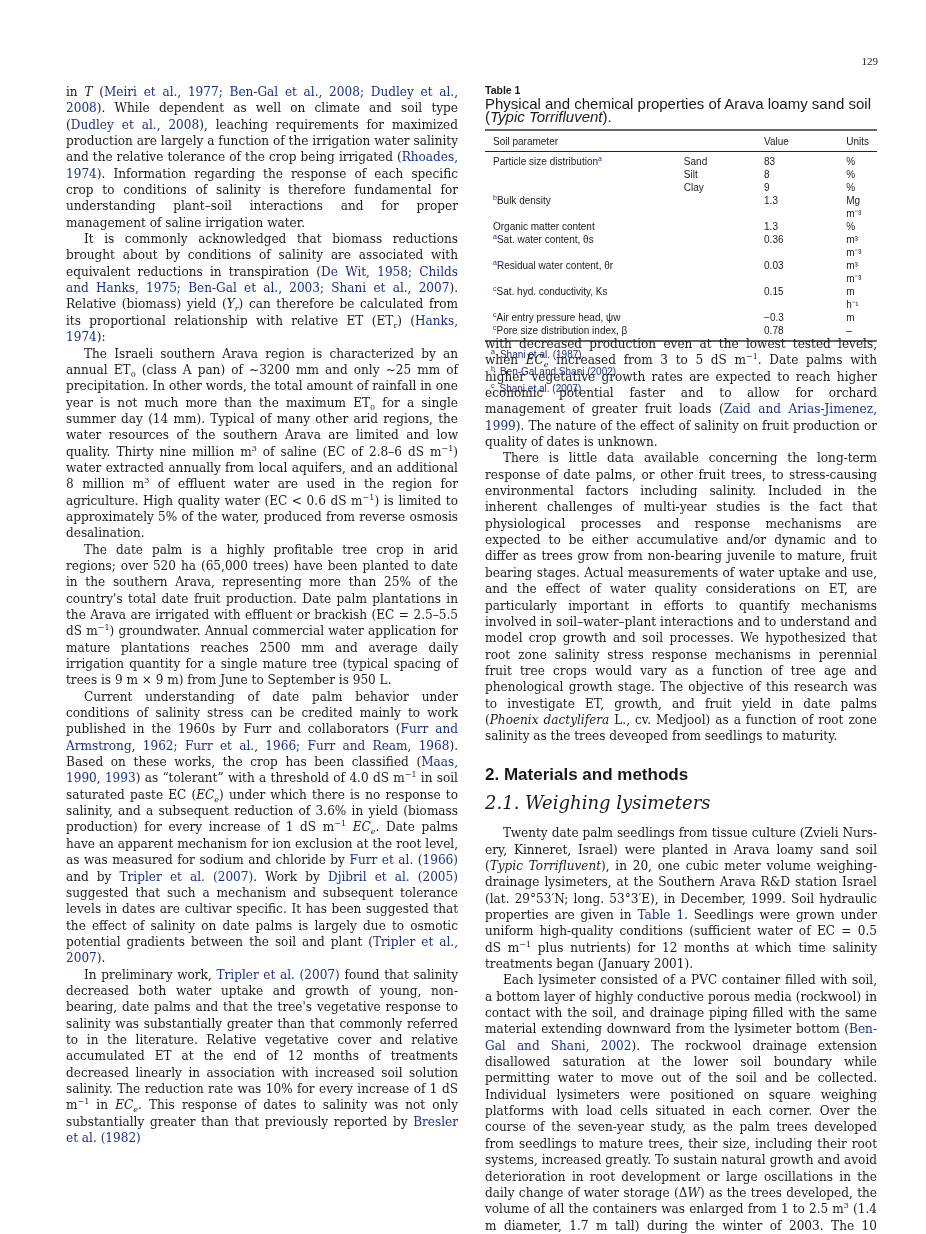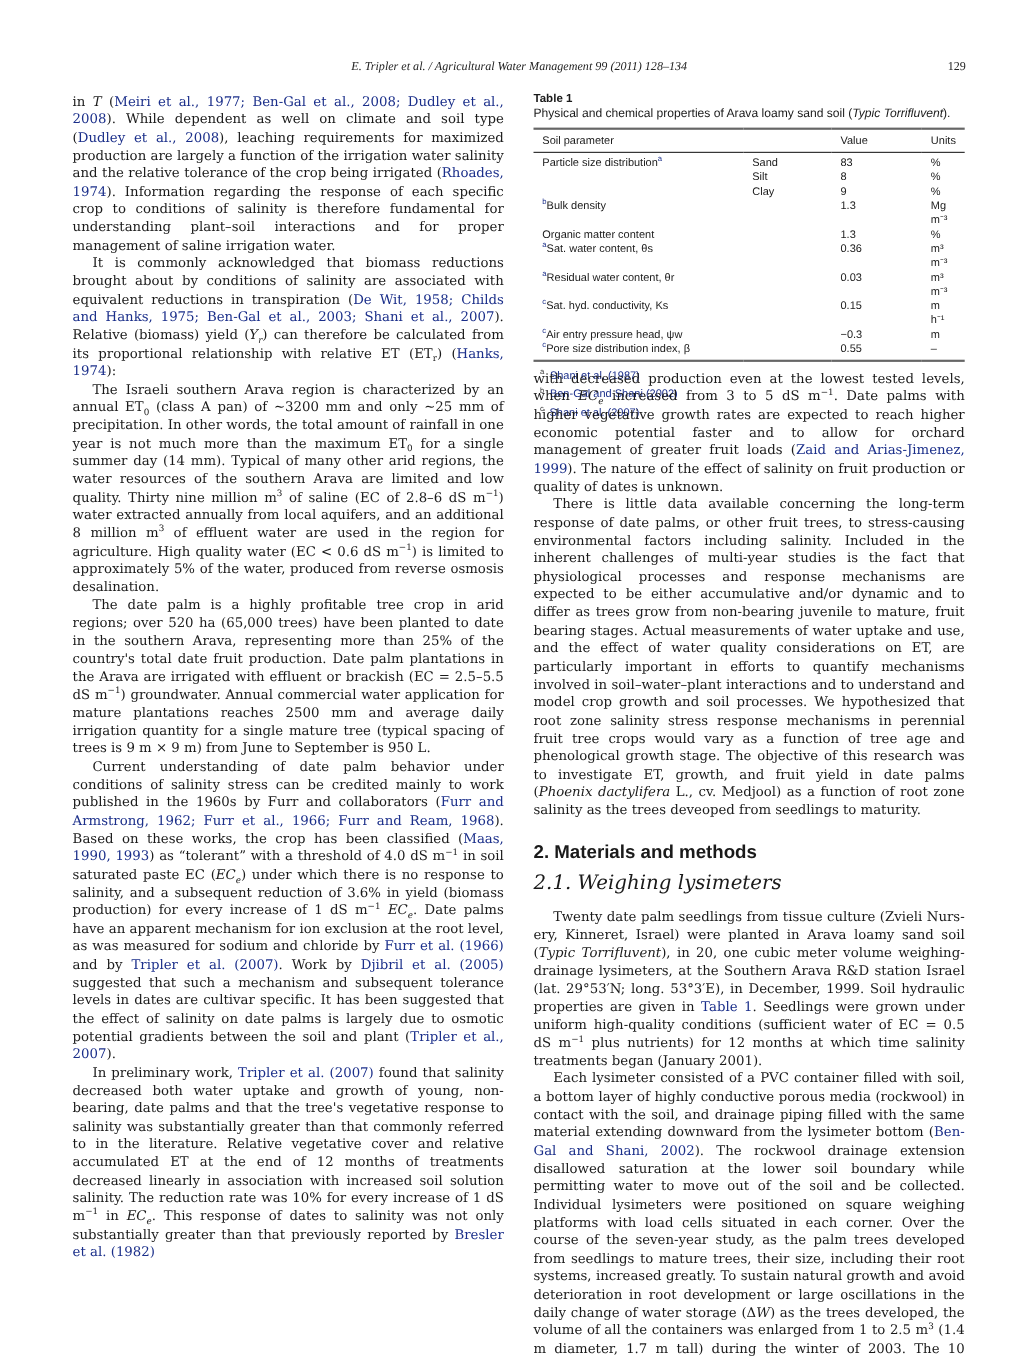--- a/index.html
+++ b/index.html
@@ -22,21 +22,21 @@
   .eq .frac { position: absolute; display: inline-flex; flex-direction: column; align-items: center; }
   .eq .frac .num { border-bottom: 1px solid #222; padding: 0 2px; line-height: 15px; }
   .eq .frac .den { line-height: 15px; }
   .eq .f1 { left: 80px; top: 3px; }
   .eq .f2 { left: 128px; top: 3px; }
   .eq .eqsign { position: absolute; left: 112px; top: 12px; }
   .eq .eqno { position: absolute; right: 0; top: 12px; }
   
   .table-block { position: absolute; left: 485px; top: 84px; width: 392px; font-family: "Liberation Sans", sans-serif; }
   .tbl-label { font-weight: bold; font-size: 10.5px; line-height: 13px; }
-  .tbl-caption { font-size: 11px; line-height: 13px; }
+  .tbl-caption { font-size: 15px; line-height: 13px; }
   .tbl { width: 392px; border-collapse: collapse; margin-top: 6px; font-size: 10px; }
   .tbl thead tr th { font-weight: normal; text-align: left; padding: 3px 8px 3px 8px; border-top: 2px solid #666;
                      border-bottom: 1px solid #222; height: 14px; }
   .tbl td { padding: 0 8px; height: 13px; line-height: 13px; vertical-align: top; }
   .tbl tbody tr:first-child td { padding-top: 3px; }
   .tbl tbody tr:last-child td { padding-bottom: 3px; border-bottom: 2px solid #666; }
   .c1 { width: 192px; } .c2 { width: 70px; } .c3 { width: 72px; } .c4 { }
   .fn-mark { color: #1b2f8a; font-size: 7px; vertical-align: super; line-height: 0; }
   .tbl-notes { margin-top: 3px; font-size: 10px; line-height: 13.5px; }
   .tbl-notes .note { padding-left: 6px; }
@@ -45,21 +45,20 @@
   .col-right-text { position: absolute; left: 485px; top: 336px; width: 392px; font-size: 12.1px; line-height: 16.35px; text-align: justify; }
   .col-right-text p { margin: 0; }
   .col-right-text p.indent { text-indent: 18px; }
   .sec-head { font-family: "Liberation Sans", sans-serif; font-weight: bold; font-size: 17px; margin: 22px 0 12px 0; }
   .subsec-head { font-style: italic; font-size: 18px; margin: 0 0 14px 0; }
 </style>
 </head>
 <body>
 
 <div class="header">
-  <span class="running">E. Tripler et al. / Agricultural Water Management 99 (2011) 128–134</span>
   <span class="pageno">129</span>
 </div>
 
 <div class="col col-left">
   <p>
     <span>in </span><span class="ital">T</span><span> (</span><a class="cite">Meiri et al., 1977; Ben-Gal et al., 2008; Dudley et al., 2008</a><span>). While dependent as well on climate and soil type (</span><a class="cite">Dudley et al., 2008</a><span>), leaching requirements for maximized production are largely a function of the irrigation water salinity and the relative tolerance of the crop being irrigated (</span><a class="cite">Rhoades, 1974</a><span>). Information regarding the response of each specific crop to conditions of salinity is there­fore fundamental for understanding plant–soil interactions and for proper management of saline irrigation water.</span>
   </p>
   <p class="indent">
     <span>It is commonly acknowledged that biomass reductions brought about by conditions of salinity are associated with equivalent reductions in transpiration (</span><a class="cite">De Wit, 1958; Childs and Hanks, 1975; Ben-Gal et al., 2003; Shani et al., 2007</a><span>). Relative (biomass) yield (</span><span class="ital">Y</span><sub class="ital">r</sub><span>) can therefore be calculated from its proportional relationship with relative ET (ET</span><sub>r</sub><span>) (</span><a class="cite">Hanks, 1974</a><span>):</span>
   </p>
@@ -140,21 +139,21 @@
         </tr>
         <tr>
           <td class="c1"><a class="fn-mark">c</a><span>Air entry pressure head, ψw</span></td>
           <td class="c2"></td>
           <td class="c3">−0.3</td>
           <td class="c4">m</td>
         </tr>
         <tr>
           <td class="c1"><a class="fn-mark">c</a><span>Pore size distribution index, β</span></td>
           <td class="c2"></td>
-          <td class="c3">0.55</td>
+          <td class="c3">0.78</td>
           <td class="c4">–</td>
         </tr>
       </tbody>
   </table>
   <div class="tbl-notes" id="tbl-notes">
       <div class="note"><span class="m">a</span><a class="ref">Shani et al. (1987)</a></div>
       <div class="note"><span class="m">b</span><a class="ref">Ben-Gal and Shani (2002)</a></div>
       <div class="note"><span class="m">c</span><a class="ref">Shani et al. (2007)</a></div>
     </div>
 </div>

